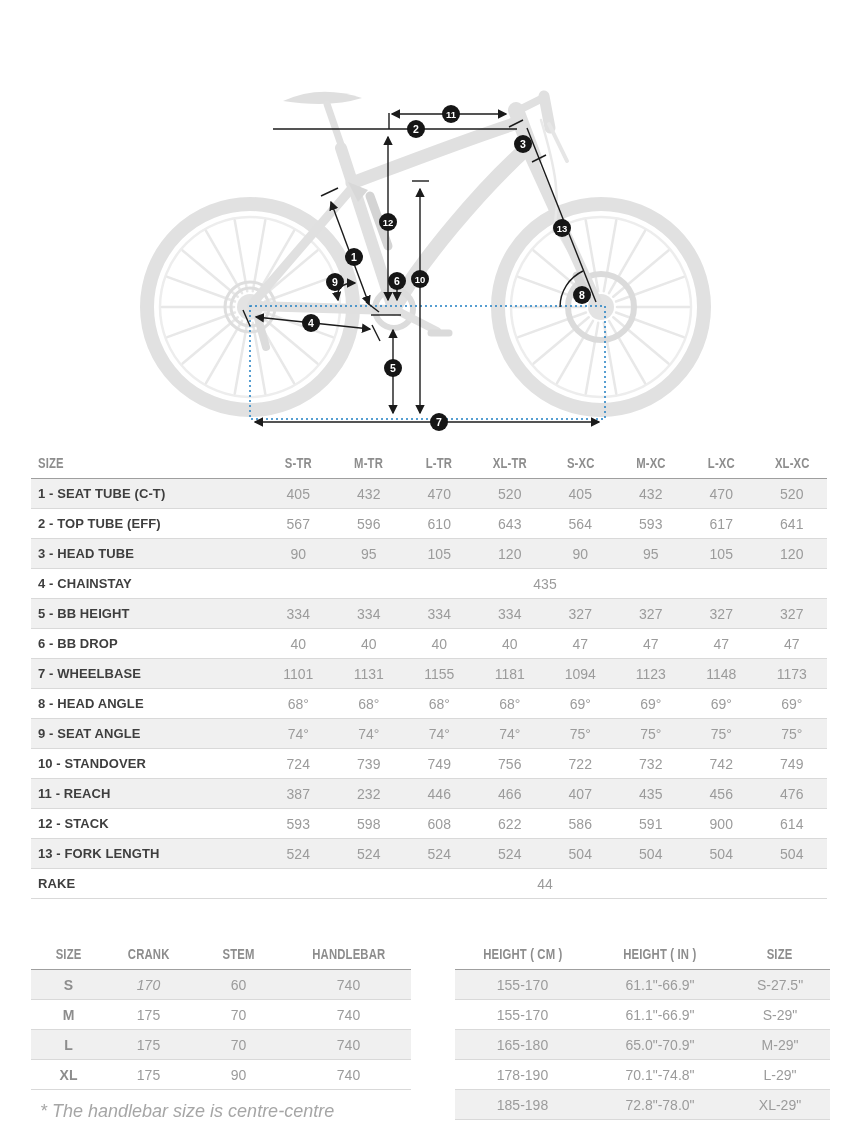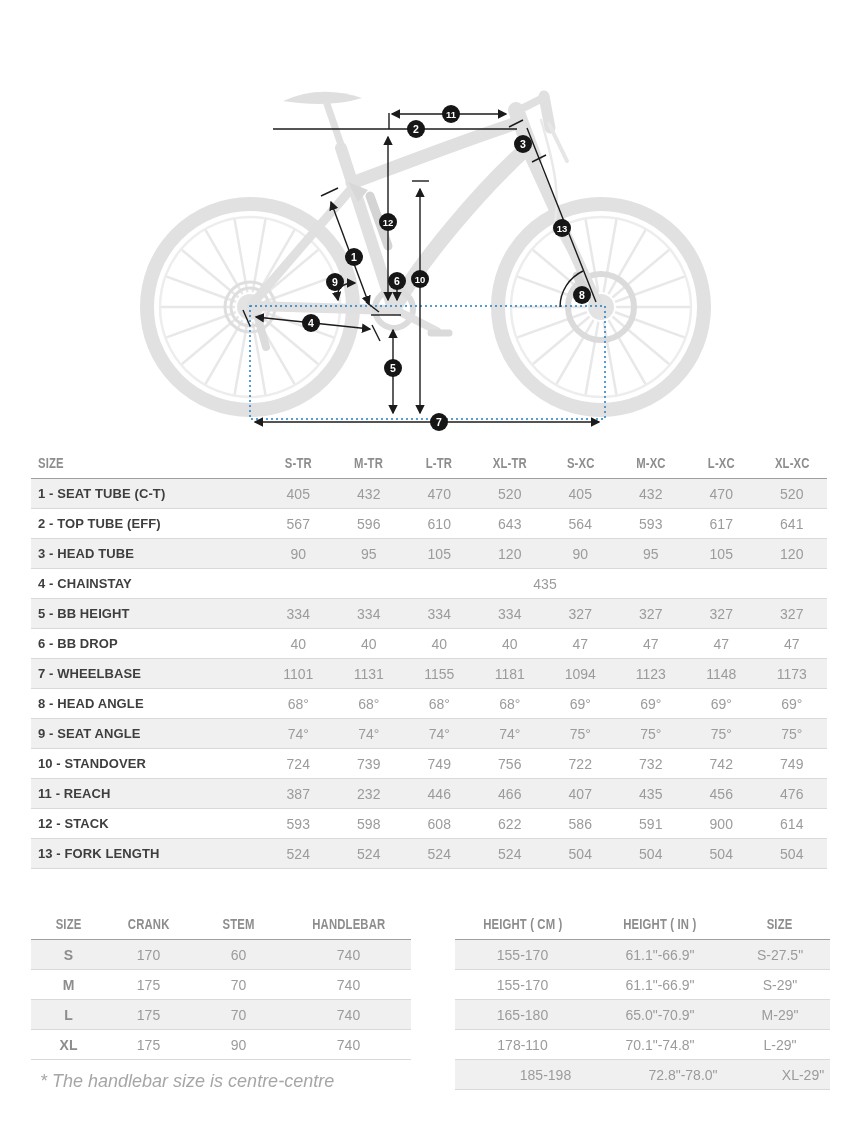--- a/index.html
+++ b/index.html
@@ -355,36 +355,40 @@
           <div class="geo-label">13 - FORK LENGTH</div>
           <div class="geo-val">524</div>
           <div class="geo-val">524</div>
           <div class="geo-val">524</div>
           <div class="geo-val">524</div>
           <div class="geo-val">504</div>
           <div class="geo-val">504</div>
           <div class="geo-val">504</div>
           <div class="geo-val">504</div>
         </div>
+        <div class="t-row">
+          <div class="geo-label">RAKE</div>
+          <div class="geo-span">44</div>
+        </div>
       </div>
   </div>
 
   <div class="bottom">
 
     <div class="bt left-table">
       <div class="t-header">
           <div class="bt-cell" style="width: 75px; flex: 0 0 auto;"><span class="cond">SIZE</span></div>
           <div class="bt-cell" style="width: 85px; flex: 0 0 auto;"><span class="cond">CRANK</span></div>
           <div class="bt-cell" style="width: 95px; flex: 0 0 auto;"><span class="cond">STEM</span></div>
           <div class="bt-cell" style="width: 125px; flex: 0 0 auto;"><span class="cond">HANDLEBAR</span></div>
         </div>
       <div>
           <div class="t-row odd">
             <div class="bt-cell bt-first" style="width: 75px; flex: 0 0 auto;">S</div>
-            <div class="bt-cell" style="width: 85px; flex: 0 0 auto;">170</div>
+            <div class="bt-cell" style="width: 85px; flex: 0 0 auto; font-style: italic;">170</div>
             <div class="bt-cell" style="width: 95px; flex: 0 0 auto;">60</div>
             <div class="bt-cell" style="width: 125px; flex: 0 0 auto;">740</div>
           </div>
           <div class="t-row">
             <div class="bt-cell bt-first" style="width: 75px; flex: 0 0 auto;">M</div>
             <div class="bt-cell" style="width: 85px; flex: 0 0 auto;">175</div>
             <div class="bt-cell" style="width: 95px; flex: 0 0 auto;">70</div>
             <div class="bt-cell" style="width: 125px; flex: 0 0 auto;">740</div>
           </div>
           <div class="t-row odd">
@@ -419,26 +423,26 @@
             <div class="bt-cell" style="width: 135px; flex: 0 0 auto;">155-170</div>
             <div class="bt-cell" style="width: 140px; flex: 0 0 auto;">61.1"-66.9"</div>
             <div class="bt-cell" style="width: 100px; flex: 0 0 auto;">S-29"</div>
           </div>
           <div class="t-row odd">
             <div class="bt-cell" style="width: 135px; flex: 0 0 auto;">165-180</div>
             <div class="bt-cell" style="width: 140px; flex: 0 0 auto;">65.0"-70.9"</div>
             <div class="bt-cell" style="width: 100px; flex: 0 0 auto;">M-29"</div>
           </div>
           <div class="t-row">
-            <div class="bt-cell" style="width: 135px; flex: 0 0 auto;">178-110</div>
+            <div class="bt-cell" style="width: 135px; flex: 0 0 auto;">178-190</div>
             <div class="bt-cell" style="width: 140px; flex: 0 0 auto;">70.1"-74.8"</div>
             <div class="bt-cell" style="width: 100px; flex: 0 0 auto;">L-29"</div>
           </div>
           <div class="t-row odd">
-            <div class="bt-cell" style="width: 135px; flex: 0 0 auto; padding-left: 23px;">185-198</div>
+            <div class="bt-cell" style="width: 135px; flex: 0 0 auto;">185-198</div>
             <div class="bt-cell" style="width: 140px; flex: 0 0 auto;">72.8"-78.0"</div>
             <div class="bt-cell" style="width: 100px; flex: 0 0 auto;">XL-29"</div>
           </div>
         </div>
     </div>
 
   </div>
 </div>
 
 </body></html>

